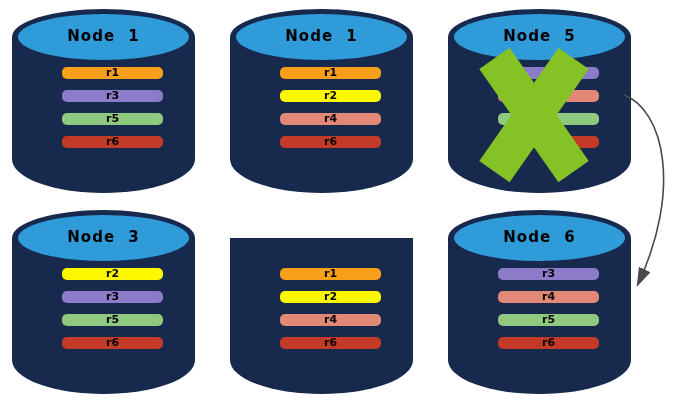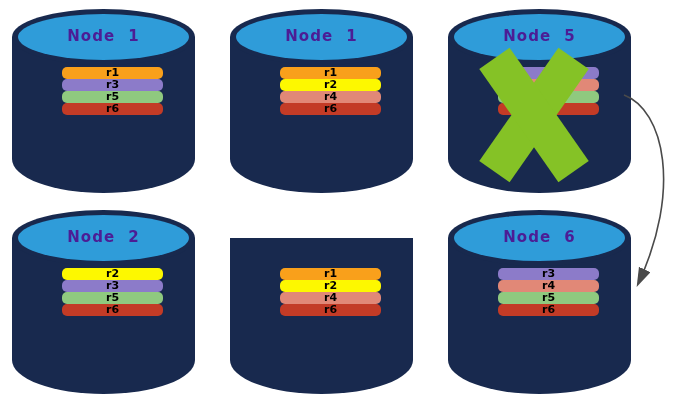--- a/index.html
+++ b/index.html
@@ -33,33 +33,33 @@
     left: 0; right: 0; top: 0; height: 56px;
     border-radius: 50%;
   }
   .cyl-top-inner {
     position: absolute;
     left: 6px; right: 6px; top: 5px; height: 46px;
     border-radius: 50%;
     display: flex; align-items: center; justify-content: center;
   }
   .node-title {
-    color: #4c1d95;
+    color: #000000;
     font-size: 15px;
     font-weight: bold;
     letter-spacing: 1px;
     word-spacing: 7px;
     text-align: center;
     padding-bottom: 2px;
   }
 
   .bars {
     position: absolute;
     left: 50px; right: 32px; top: 58px;
-    display: flex; flex-direction: column; 
+    display: flex; flex-direction: column; gap: 11px;
   }
   .bar {
     height: 12px;
     border-radius: 5px;
     color: #000000;
     font-size: 11px;
     font-weight: bold;
     line-height: 12px;
     text-align: center;
   }
@@ -135,21 +135,21 @@
       <div class="bar" style="background: rgb(225, 136, 119);">r4</div>
       <div class="bar" style="background: rgb(143, 201, 127);">r5</div>
       <div class="bar" style="background: rgb(195, 59, 38);">r6</div>
     </div>
   </div>
 
   <div class="node pos-3">
     <div class="cyl-body" style="background: rgb(24, 41, 78);"></div>
     <div class="cyl-top" style="background: rgb(24, 41, 78);">
       <div class="cyl-top-inner" style="background: rgb(47, 156, 217);">
-        <span class="node-title">Node 2</span>
+        <span class="node-title">Node 3</span>
       </div>
     </div>
     <div class="bars">
       <div class="bar" style="background: rgb(253, 248, 0);">r2</div>
       <div class="bar" style="background: rgb(140, 123, 201);">r3</div>
       <div class="bar" style="background: rgb(143, 201, 127);">r5</div>
       <div class="bar" style="background: rgb(195, 59, 38);">r6</div>
     </div>
   </div>
 

